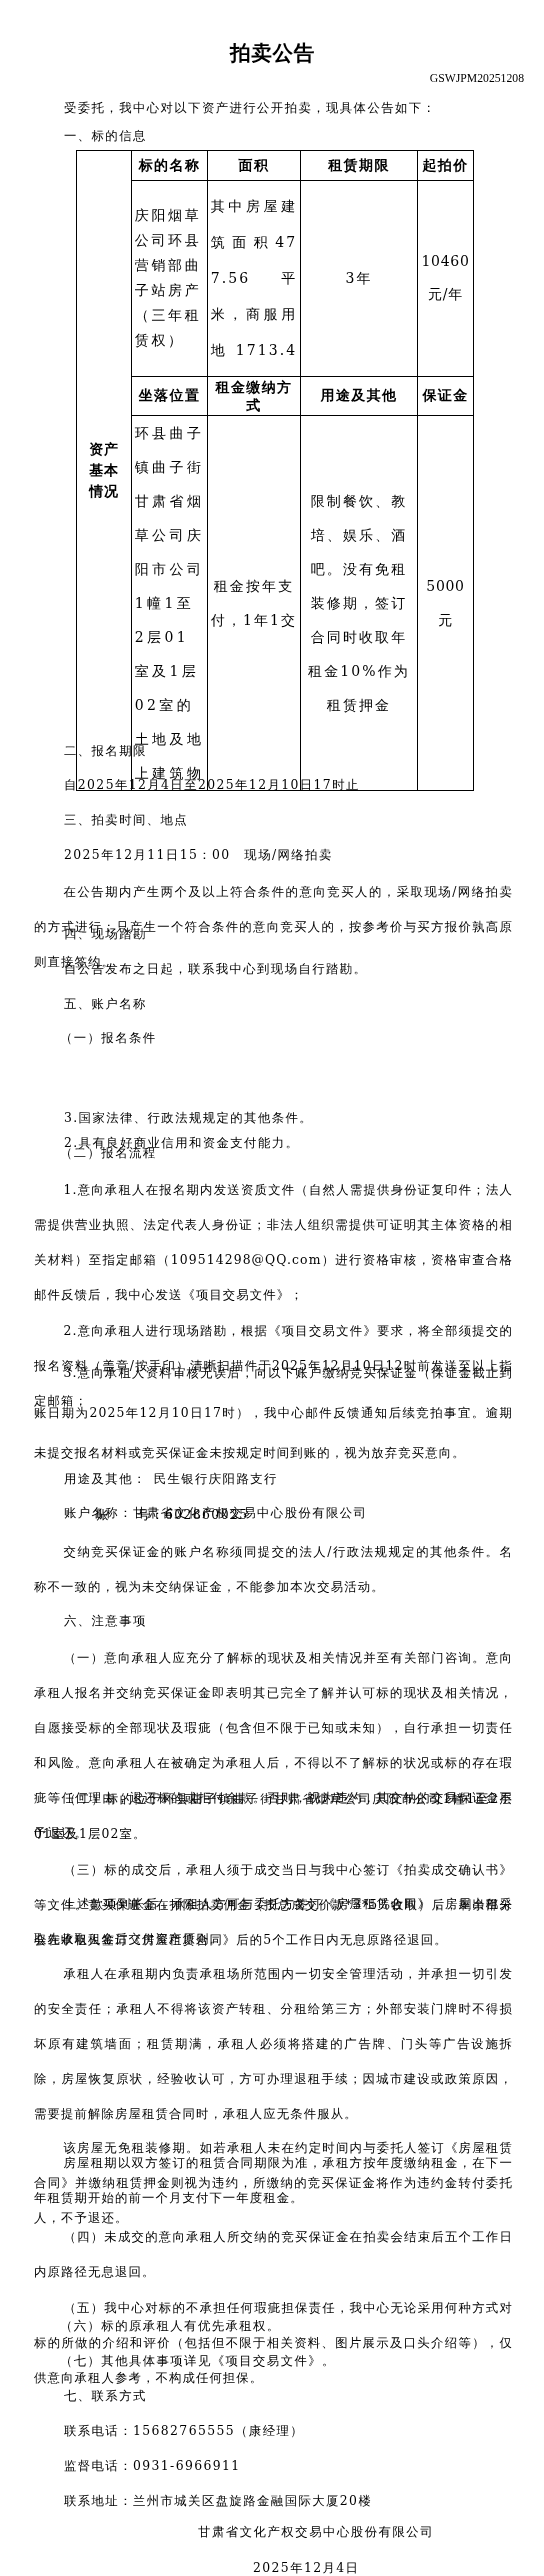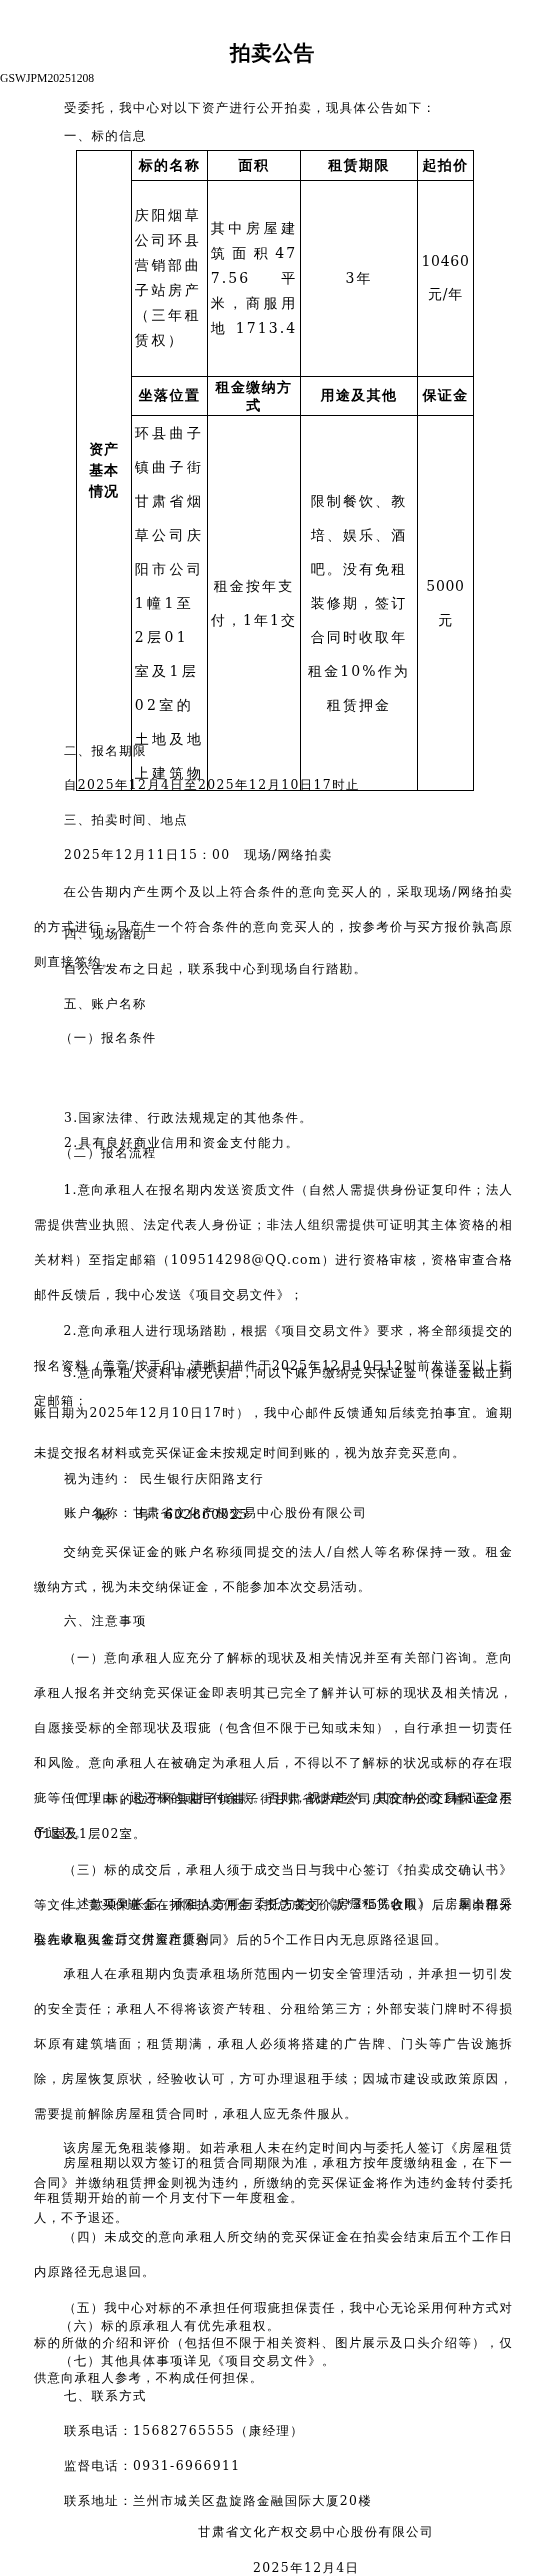--- a/index.html
+++ b/index.html
@@ -13,21 +13,21 @@
   }
   .page { position: absolute; left: 0; top: 0; width: 545px; height: 2576px; }
   .title {
     position: absolute; left: 0; width: 545px; top: 40px;
     text-align: center; font-size: 20.6px; font-weight: bold; line-height: 26px;
     font-family: "DejaVu Sans", "Liberation Sans", sans-serif;
     letter-spacing: 0.7px;
   }
   .code {
     position: absolute; left: 0; width: 524px; top: 71px;
-    text-align: left; font-size: 11.7px; line-height: 16.5px;
+    text-align: right; font-size: 11.7px; line-height: 16.5px;
     font-family: "Liberation Serif", "DejaVu Serif", serif;
   }
   .line {
     position: absolute; font-size: 12.4px; line-height: 16.5px; white-space: nowrap;
     letter-spacing: 1.4px;
   }
   .para {
     position: absolute; left: 34px; width: 479px;
     font-size: 12.4px; line-height: 35px; letter-spacing: 1.1px;
     text-indent: 29.5px; text-align: justify;
@@ -73,21 +73,21 @@
     <tbody>
         <tr style="height:29.5px">
       <td rowspan="4" class="lbl" style="padding:0 9px;">资产基本情况</td>
       <td class="hdr">标的名称</td>
       <td class="hdr">面积</td>
       <td class="hdr">租赁期限</td>
       <td class="hdr">起拍价</td>
     </tr>
     <tr style="height:196px">
       <td class="left" style="line-height:25px; letter-spacing:2.7px;">庆阳烟草公司环县营销部曲子站房产（三年租赁权）</td>
-      <td class="just" style="line-height:25px;margin-left:28px;">其中房屋建筑面积477.56平米，商服用地1713.4</td>
+      <td class="just" style="line-height:36px;margin-left:28px;">其中房屋建筑面积477.56平米，商服用地1713.4</td>
       <td>3年</td>
       <td style="line-height:33px; letter-spacing:0.7px;">10460元/年</td>
     </tr>
     <tr style="height:39px">
       <td class="hdr">坐落位置</td>
       <td class="hdr" style="line-height:18px;">租金缴纳方式</td>
       <td class="hdr">用途及其他</td>
       <td class="hdr">保证金</td>
     </tr>
     <tr style="height:343px">
@@ -116,26 +116,26 @@
 
   <div class="line" style="left:60px; top:1145px;">（二）报名流程</div>
   <div class="para" style="top:1172px;">1.意向承租人在报名期内发送资质文件（自然人需提供身份证复印件；法人需提供营业执照、法定代表人身份证；非法人组织需提供可证明其主体资格的相关材料）至指定邮箱（109514298@QQ.com）进行资格审核，资格审查合格邮件反馈后，我中心发送《项目交易文件》；</div>
   <div class="para" style="top:1313px;">2.意向承租人进行现场踏勘，根据《项目交易文件》要求，将全部须提交的报名资料（盖章/按手印）清晰扫描件于2025年12月10日12时前发送至以上指定邮箱；</div>
   <div class="para" style="top:1353px; line-height:40px;">3.意向承租人资料审核无误后，向以下账户缴纳竞买保证金（保证金截止到账日期为2025年12月10日17时），我中心邮件反馈通知后续竞拍事宜。逾期未提交报名材料或竞买保证金未按规定时间到账的，视为放弃竞买意向。</div>
 
   <div class="line" style="left:64px; top:1505px;">
     <span>账户名称：</span><span>甘肃省文化产权交易中心股份有限公司</span>
   </div>
   <div class="line" style="left:64px; top:1471px; top:1471px;">
-    <span>视为违约：</span><span style="margin-left:6.9px;">民生银行庆阳路支行</span>
+    <span>用途及其他：</span><span style="margin-left:6.9px;">民生银行庆阳路支行</span>
   </div>
   <div class="line" style="left:64px; top:1507px;padding-left:32px;">
     <span>账　　号：</span><span>602860025</span>
   </div>
-  <div class="para" style="top:1534px;">交纳竞买保证金的账户名称须同提交的法人/自然人等名称保持一致。租金缴纳方式，视为未交纳保证金，不能参加本次交易活动。</div>
+  <div class="para" style="top:1534px;">交纳竞买保证金的账户名称须同提交的法人/行政法规规定的其他条件。名称不一致的，视为未交纳保证金，不能参加本次交易活动。</div>
 
   <div class="line" style="left:64px; top:1613px;">六、注意事项</div>
   <div class="para" style="top:1640px;">（一）意向承租人应充分了解标的现状及相关情况并至有关部门咨询。意向承租人报名并交纳竞买保证金即表明其已完全了解并认可标的现状及相关情况，自愿接受标的全部现状及瑕疵（包含但不限于已知或未知），自行承担一切责任和风险。意向承租人在被确定为承租人后，不得以不了解标的状况或标的存在瑕疵等任何理由，退还标的或拒付余款。否则，视为违约，其交纳的交易保证金不予退还。</div>
   <div class="para" style="top:1781px;">（二）标的位于环县曲子镇曲子街甘肃省烟草公司庆阳市公司1幢1至2层01室及1层02室。</div>
   <div class="para" style="top:1852px;">（三）标的成交后，承租人须于成交当日与我中心签订《拍卖成交确认书》等文件。竞买保证金在扣除拍卖佣金（按总成交价款*3*5%收取）后，剩余部分会在承租人签订《房屋租赁合同》后的5个工作日内无息原路径退回。</div>
   <div class="para" style="top:1886px;">上述款项到帐后，承租人方可与委托方签订《房屋租赁合同》，房屋出租采取先收取租金后交付资产原则。</div>
   <div class="para" style="top:1956px;">承租人在承租期内负责承租场所范围内一切安全管理活动，并承担一切引发的安全责任；承租人不得将该资产转租、分租给第三方；外部安装门牌时不得损坏原有建筑墙面；租赁期满，承租人必须将搭建的广告牌、门头等广告设施拆除，房屋恢复原状，经验收认可，方可办理退租手续；因城市建设或政策原因，需要提前解除房屋租赁合同时，承租人应无条件服从。</div>
   <div class="para" style="top:2145px;">房屋租期以双方签订的租赁合同期限为准，承租方按年度缴纳租金，在下一年租赁期开始的前一个月支付下一年度租金。</div>
   <div class="para" style="top:2130px;">该房屋无免租装修期。如若承租人未在约定时间内与委托人签订《房屋租赁合同》并缴纳租赁押金则视为违约，所缴纳的竞买保证金将作为违约金转付委托人，不予退还。</div>
   <div class="para" style="top:2219px;">（四）未成交的意向承租人所交纳的竞买保证金在拍卖会结束后五个工作日内原路径无息退回。</div>

